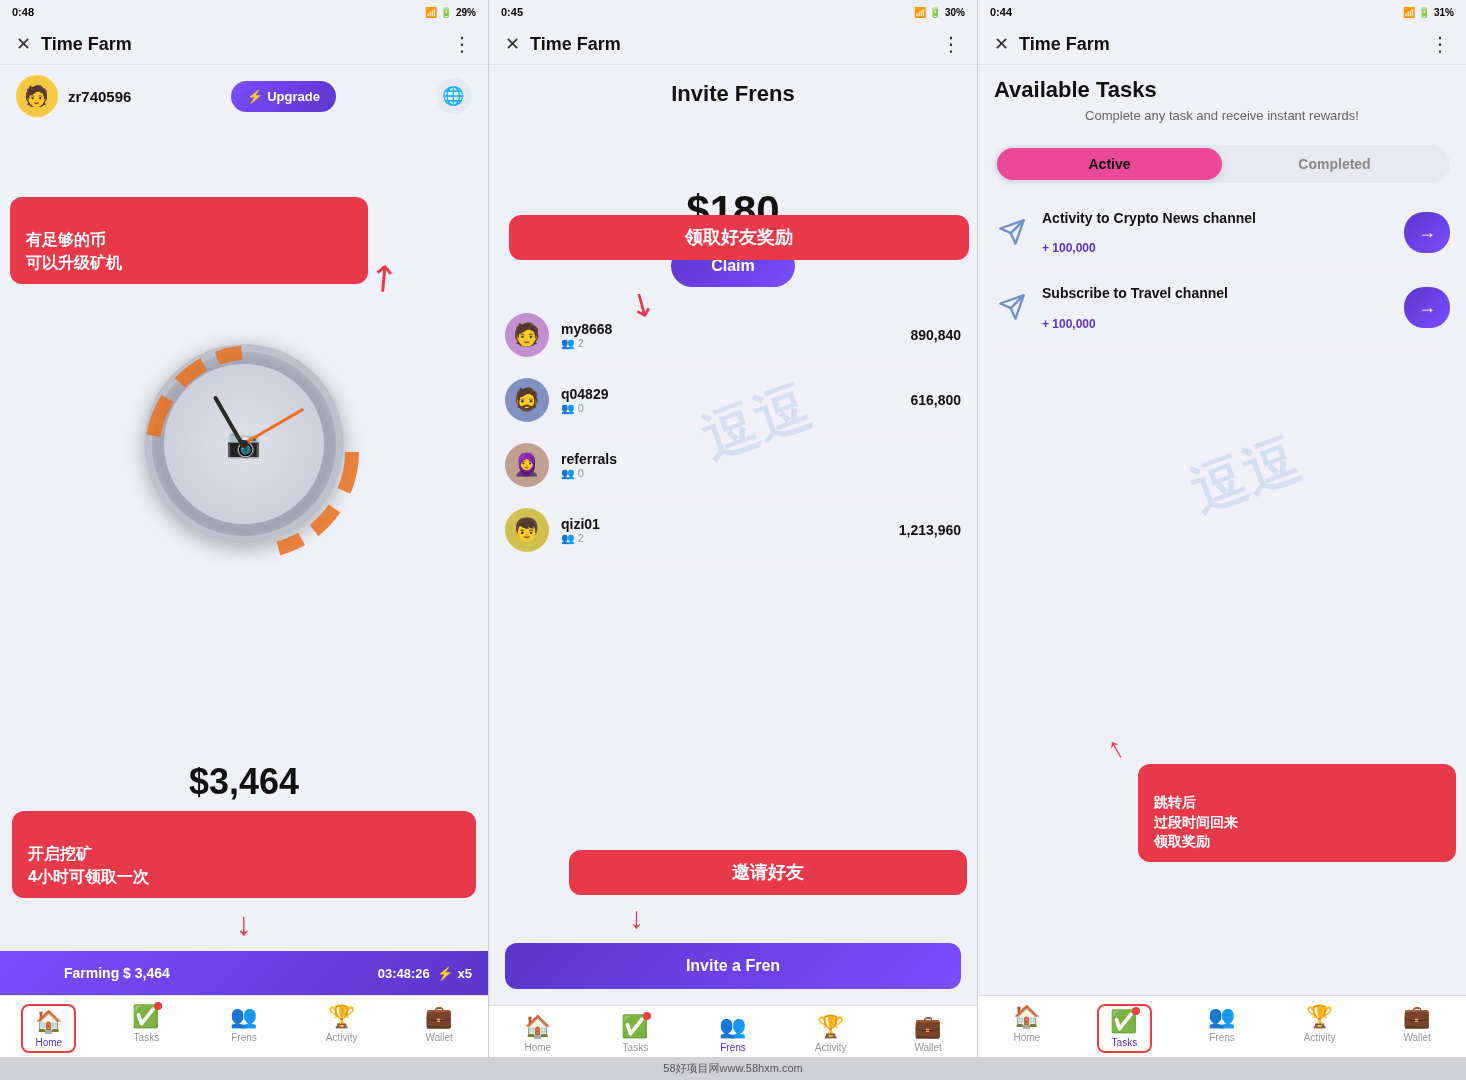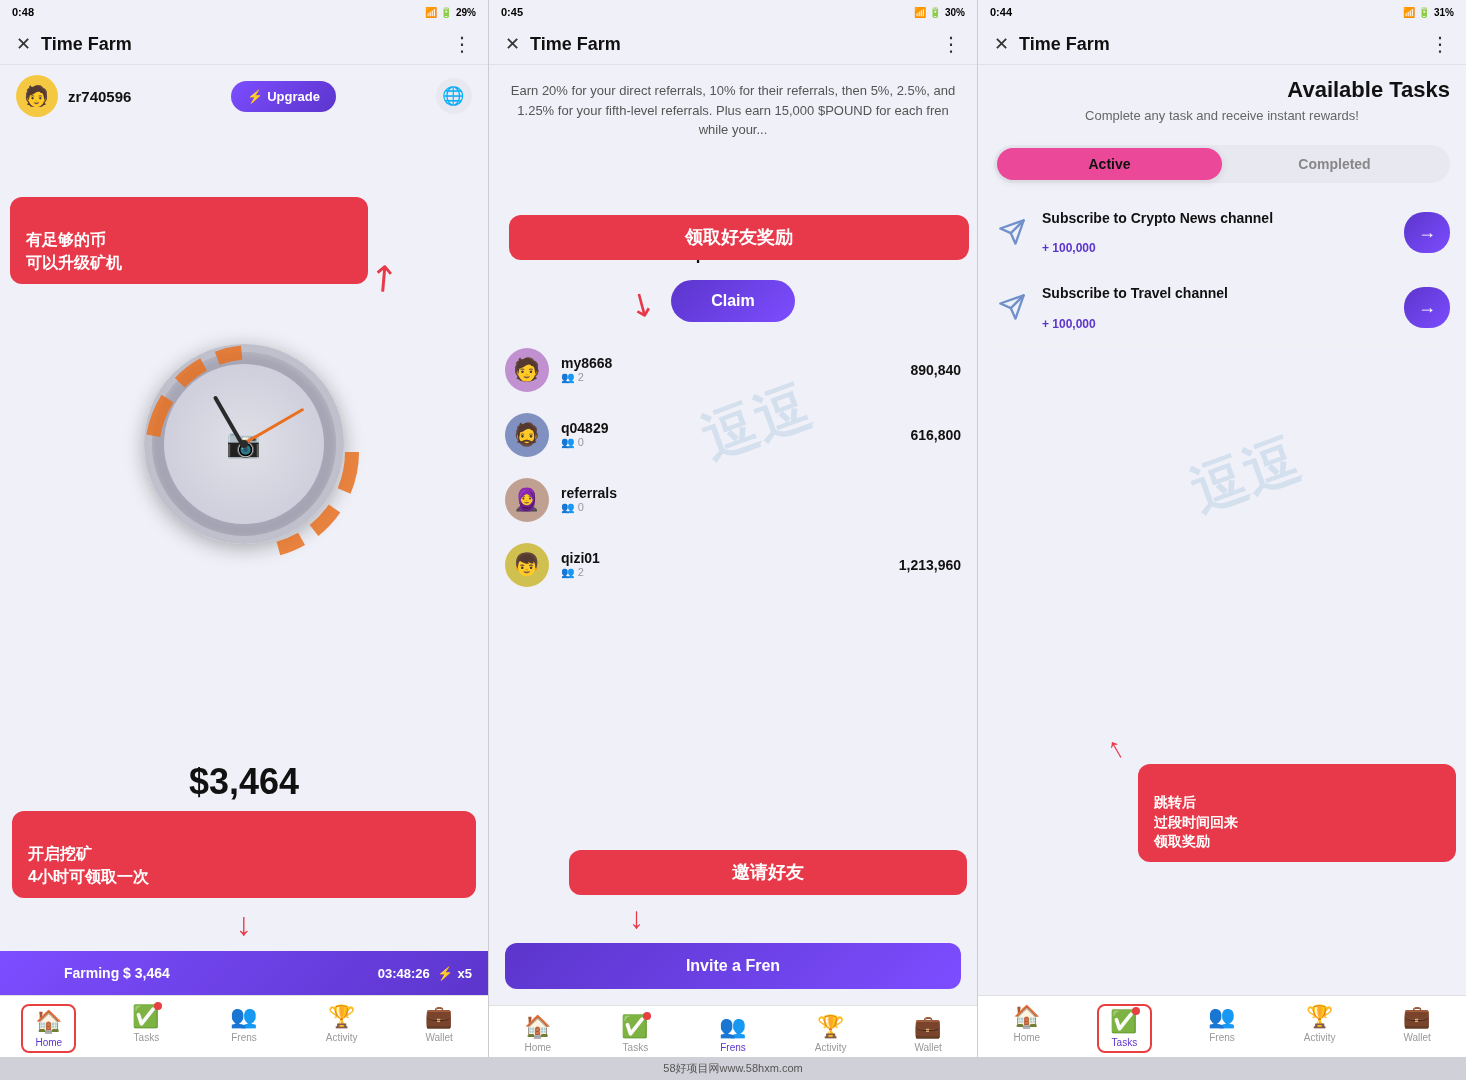--- a/index.html
+++ b/index.html
@@ -453,21 +453,21 @@
     }
 
     .tasks-header {
       padding: 12px 16px 8px;
     }
 
     .tasks-title {
       font-size: 22px;
       font-weight: 700;
       color: #111;
-      text-align: right;
+      text-align: left;
       margin-bottom: 4px;
     }
 
     .tasks-sub {
       font-size: 13px;
       color: #666;
       text-align: center;
       line-height: 1.4;
     }
 
@@ -691,21 +691,21 @@
         <span class="close-btn">✕</span>
         <span class="app-title">Time Farm</span>
       </div>
       <span class="more-btn">⋮</span>
     </div>
 
     <div style="position:absolute;top:40%;left:55%;transform:translate(-50%,-50%) rotate(-20deg);font-size:55px;font-weight:900;color:rgba(100,160,200,0.2);pointer-events:none;z-index:50;white-space:nowrap;">逗逗</div>
 
     <div class="screen2-content" style="position:relative;">
 
-      <p class="invite-desc">Earn 20% for your direct referrals, 10% for their referrals, then 5%, 2.5%, and 1.25% for your fifth-level referrals. Plus earn 15,000 $POUND for each fren while your...</p>
+      <h2 class="invite-title">Invite Frens</h2>
 
       <div class="tooltip-red" style="position:absolute;top:150px;left:20px;right:8px;z-index:20;text-align:center;font-size:18px;">
         <span>领取好友奖励</span>
       </div>
 
       <div style="position:absolute;top:220px;left:140px;z-index:21;color:#e8394a;font-size:32px;transform:rotate(30deg);">↘</div>
 
       <div class="claim-amount" style="margin-top:70px;">$180</div>
 
       <button class="claim-btn">
@@ -830,21 +830,21 @@
       <div class="task-list">
 
         <div class="task-item">
           <div class="task-icon">
             <svg width="28" height="28" viewBox="0 0 24 24" fill="none">
               <path d="M22 2L11 13" stroke="#7090cc" stroke-width="2" stroke-linecap="round" stroke-linejoin="round"></path>
               <path d="M22 2L15 22L11 13L2 9L22 2Z" stroke="#7090cc" stroke-width="2" stroke-linecap="round" stroke-linejoin="round"></path>
             </svg>
           </div>
           <div class="task-info">
-            <div class="task-name">Subscribe to Crypto News channel</div>
+            <div class="task-name">Activity to Crypto News channel</div>
             <div class="task-reward">
               <span style="color:#5c35cc; font-weight:700;">+  100,000</span>
             </div>
           </div>
           <button class="task-btn" style="padding:10px 14px; font-size:18px;">→</button>
         </div>
 
         <div class="task-item">
           <div class="task-icon">
             <svg width="28" height="28" viewBox="0 0 24 24" fill="none">

